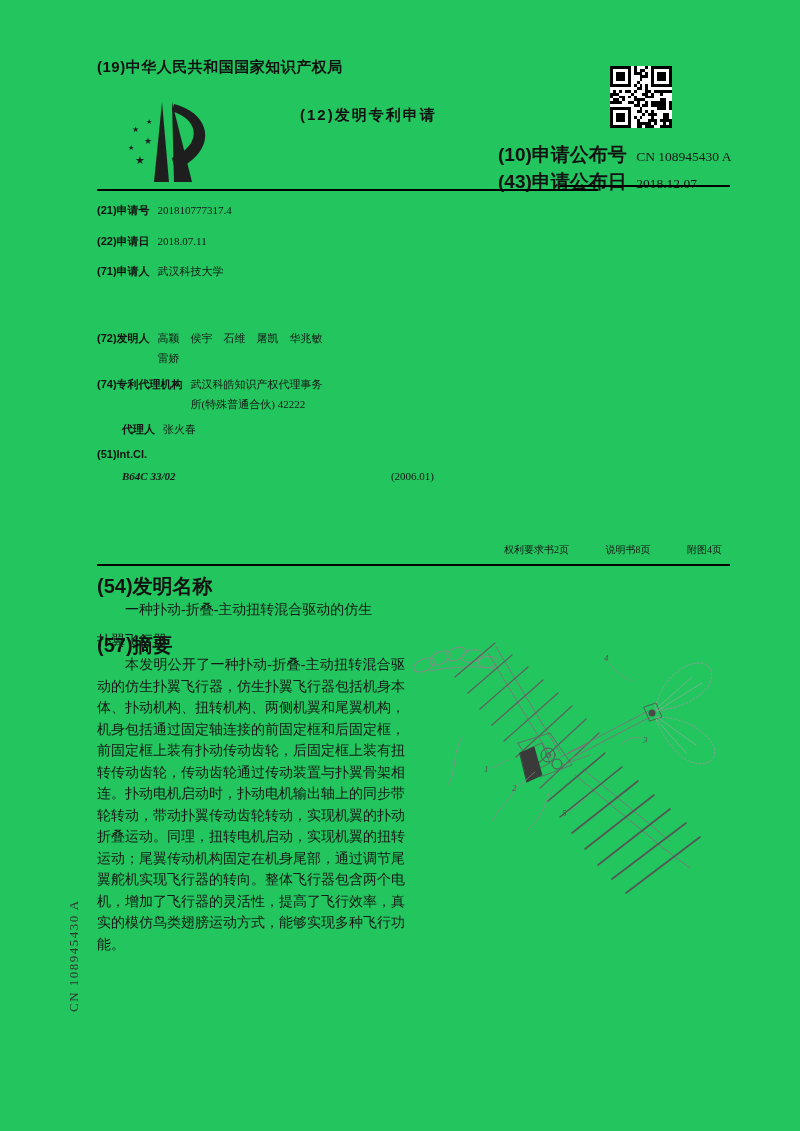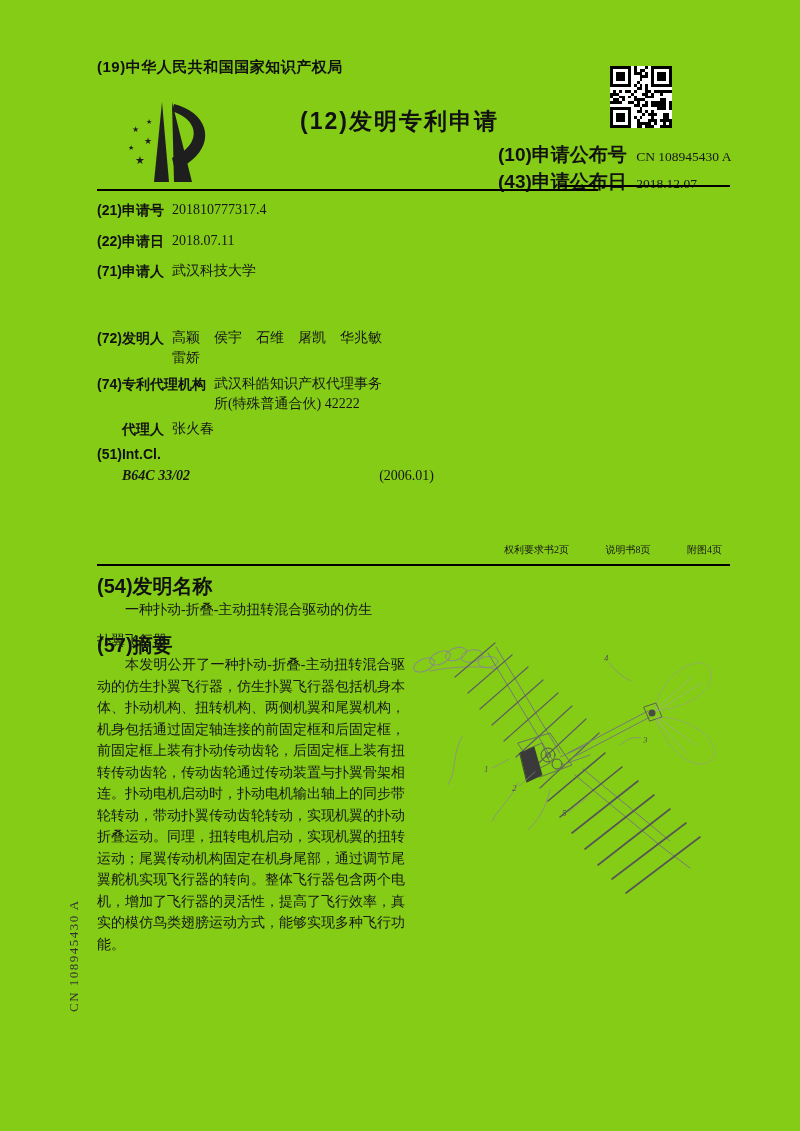--- a/index.html
+++ b/index.html
@@ -1,29 +1,29 @@
 <!DOCTYPE html>
 <html><head>
 <meta charset="utf-8">
 <style>
   html,body{margin:0;padding:0;background:#e8e8e8;}
   .page{
-    position:relative; width:800px; height:1131px; background:#84cc16;
+    position:relative; width:800px; height:1131px; background:#22c55e;
     margin:0 auto; overflow:hidden; color:#111;
     font-family:"Liberation Serif","DejaVu Serif",serif;
   }
   .abs{position:absolute;}
   .lbl{font-family:"Liberation Sans","DejaVu Sans",sans-serif; font-weight:700; color:#111;}
   .val{font-family:"Liberation Serif","DejaVu Serif",serif; color:#161616;}
   .office{font-size:15px; letter-spacing:0.5px;}
-  .doctype{font-size:23px; letter-spacing:2px;}
+  .doctype{font-size:15px; letter-spacing:2px;}
   .pubrow{font-size:13.5px; white-space:nowrap;}
   .pubrow .lbl{font-size:19px;}
   .rule{background:#000;}
-  .biblio-row{display:flex; align-items:flex-start; font-size:14px; line-height:20px; width:312px;}
+  .biblio-row{display:flex; align-items:flex-start; font-size:11px; line-height:20px; width:312px;}
   .biblio-row .lbl{flex:0 0 auto; margin-right:8px; white-space:nowrap;}
   .biblio-row .val{flex:1 1 auto;}
   .preline{white-space:pre-line;}
   .indent1{padding-left:25px;}
   .pages{font-size:10px; text-align:right; white-space:nowrap;}
   .pages span{margin-left:34px;}
   .sec-label{font-size:20px;}
   .title-text{font-size:14px; line-height:31px; text-indent:2em; width:308px; color:#161616;}
   .abstract{font-size:14px; line-height:21.5px; text-indent:2em; text-align:justify; width:308px; color:#161616;}
   .sidecode{

